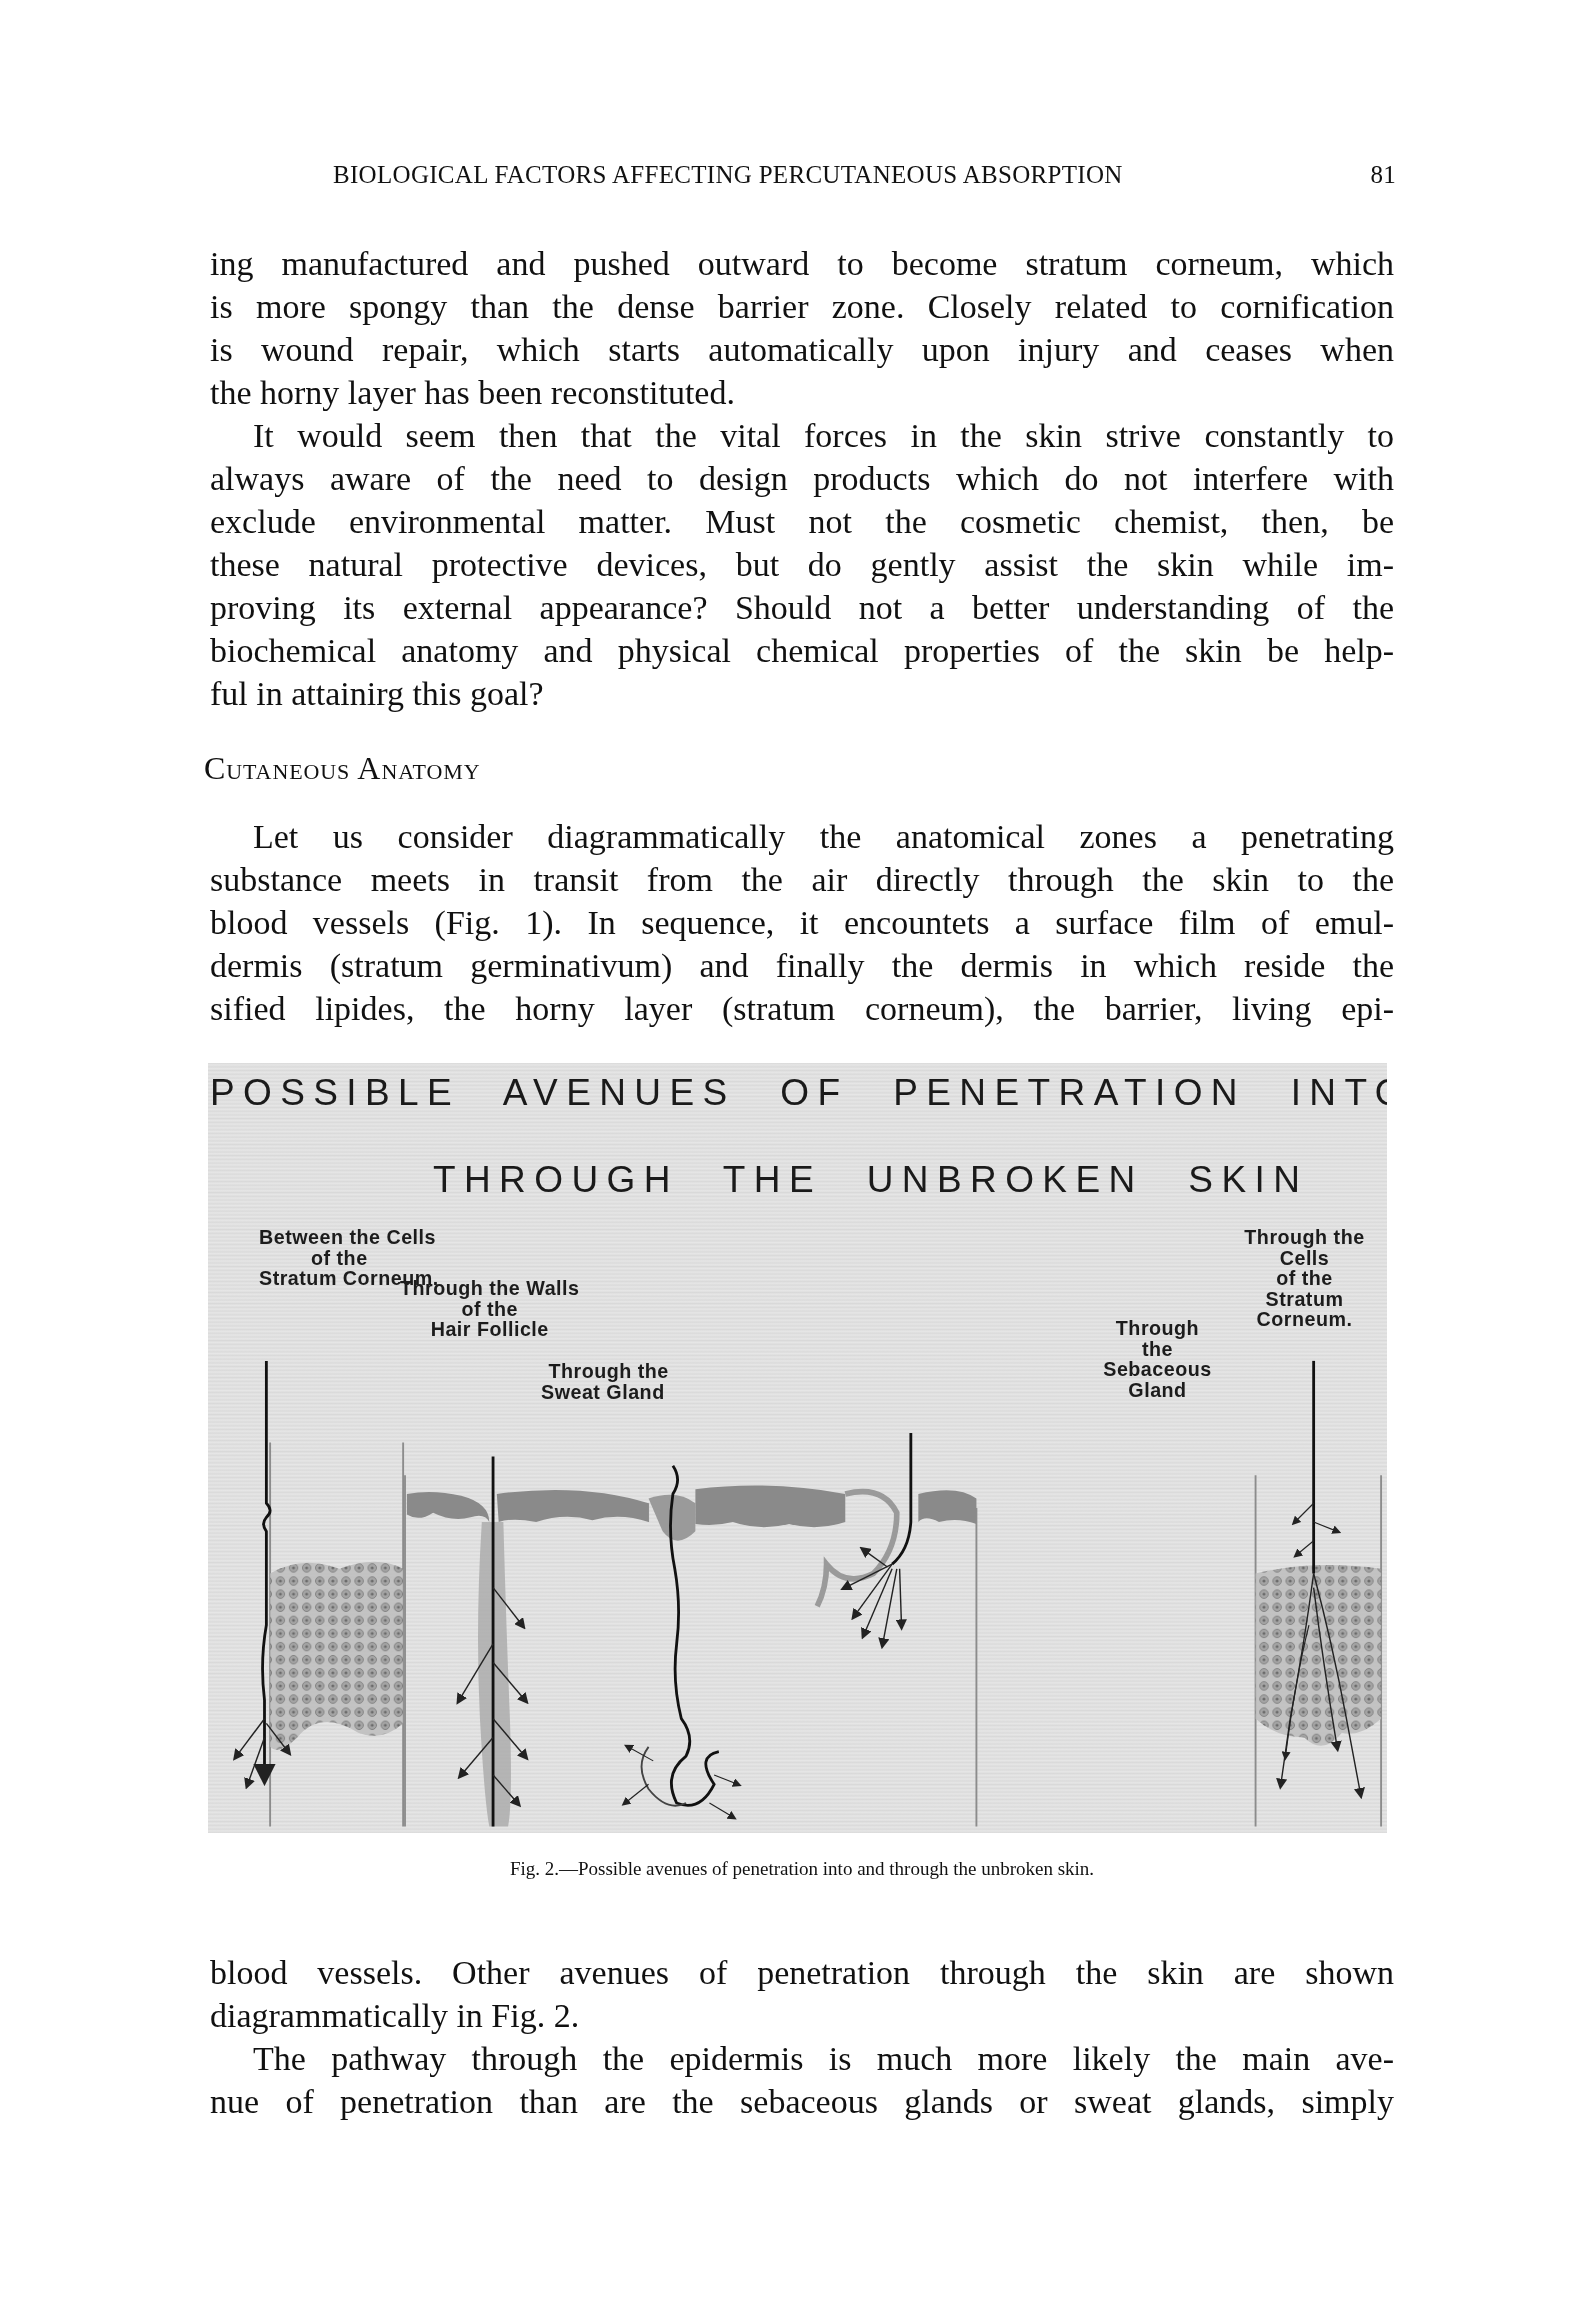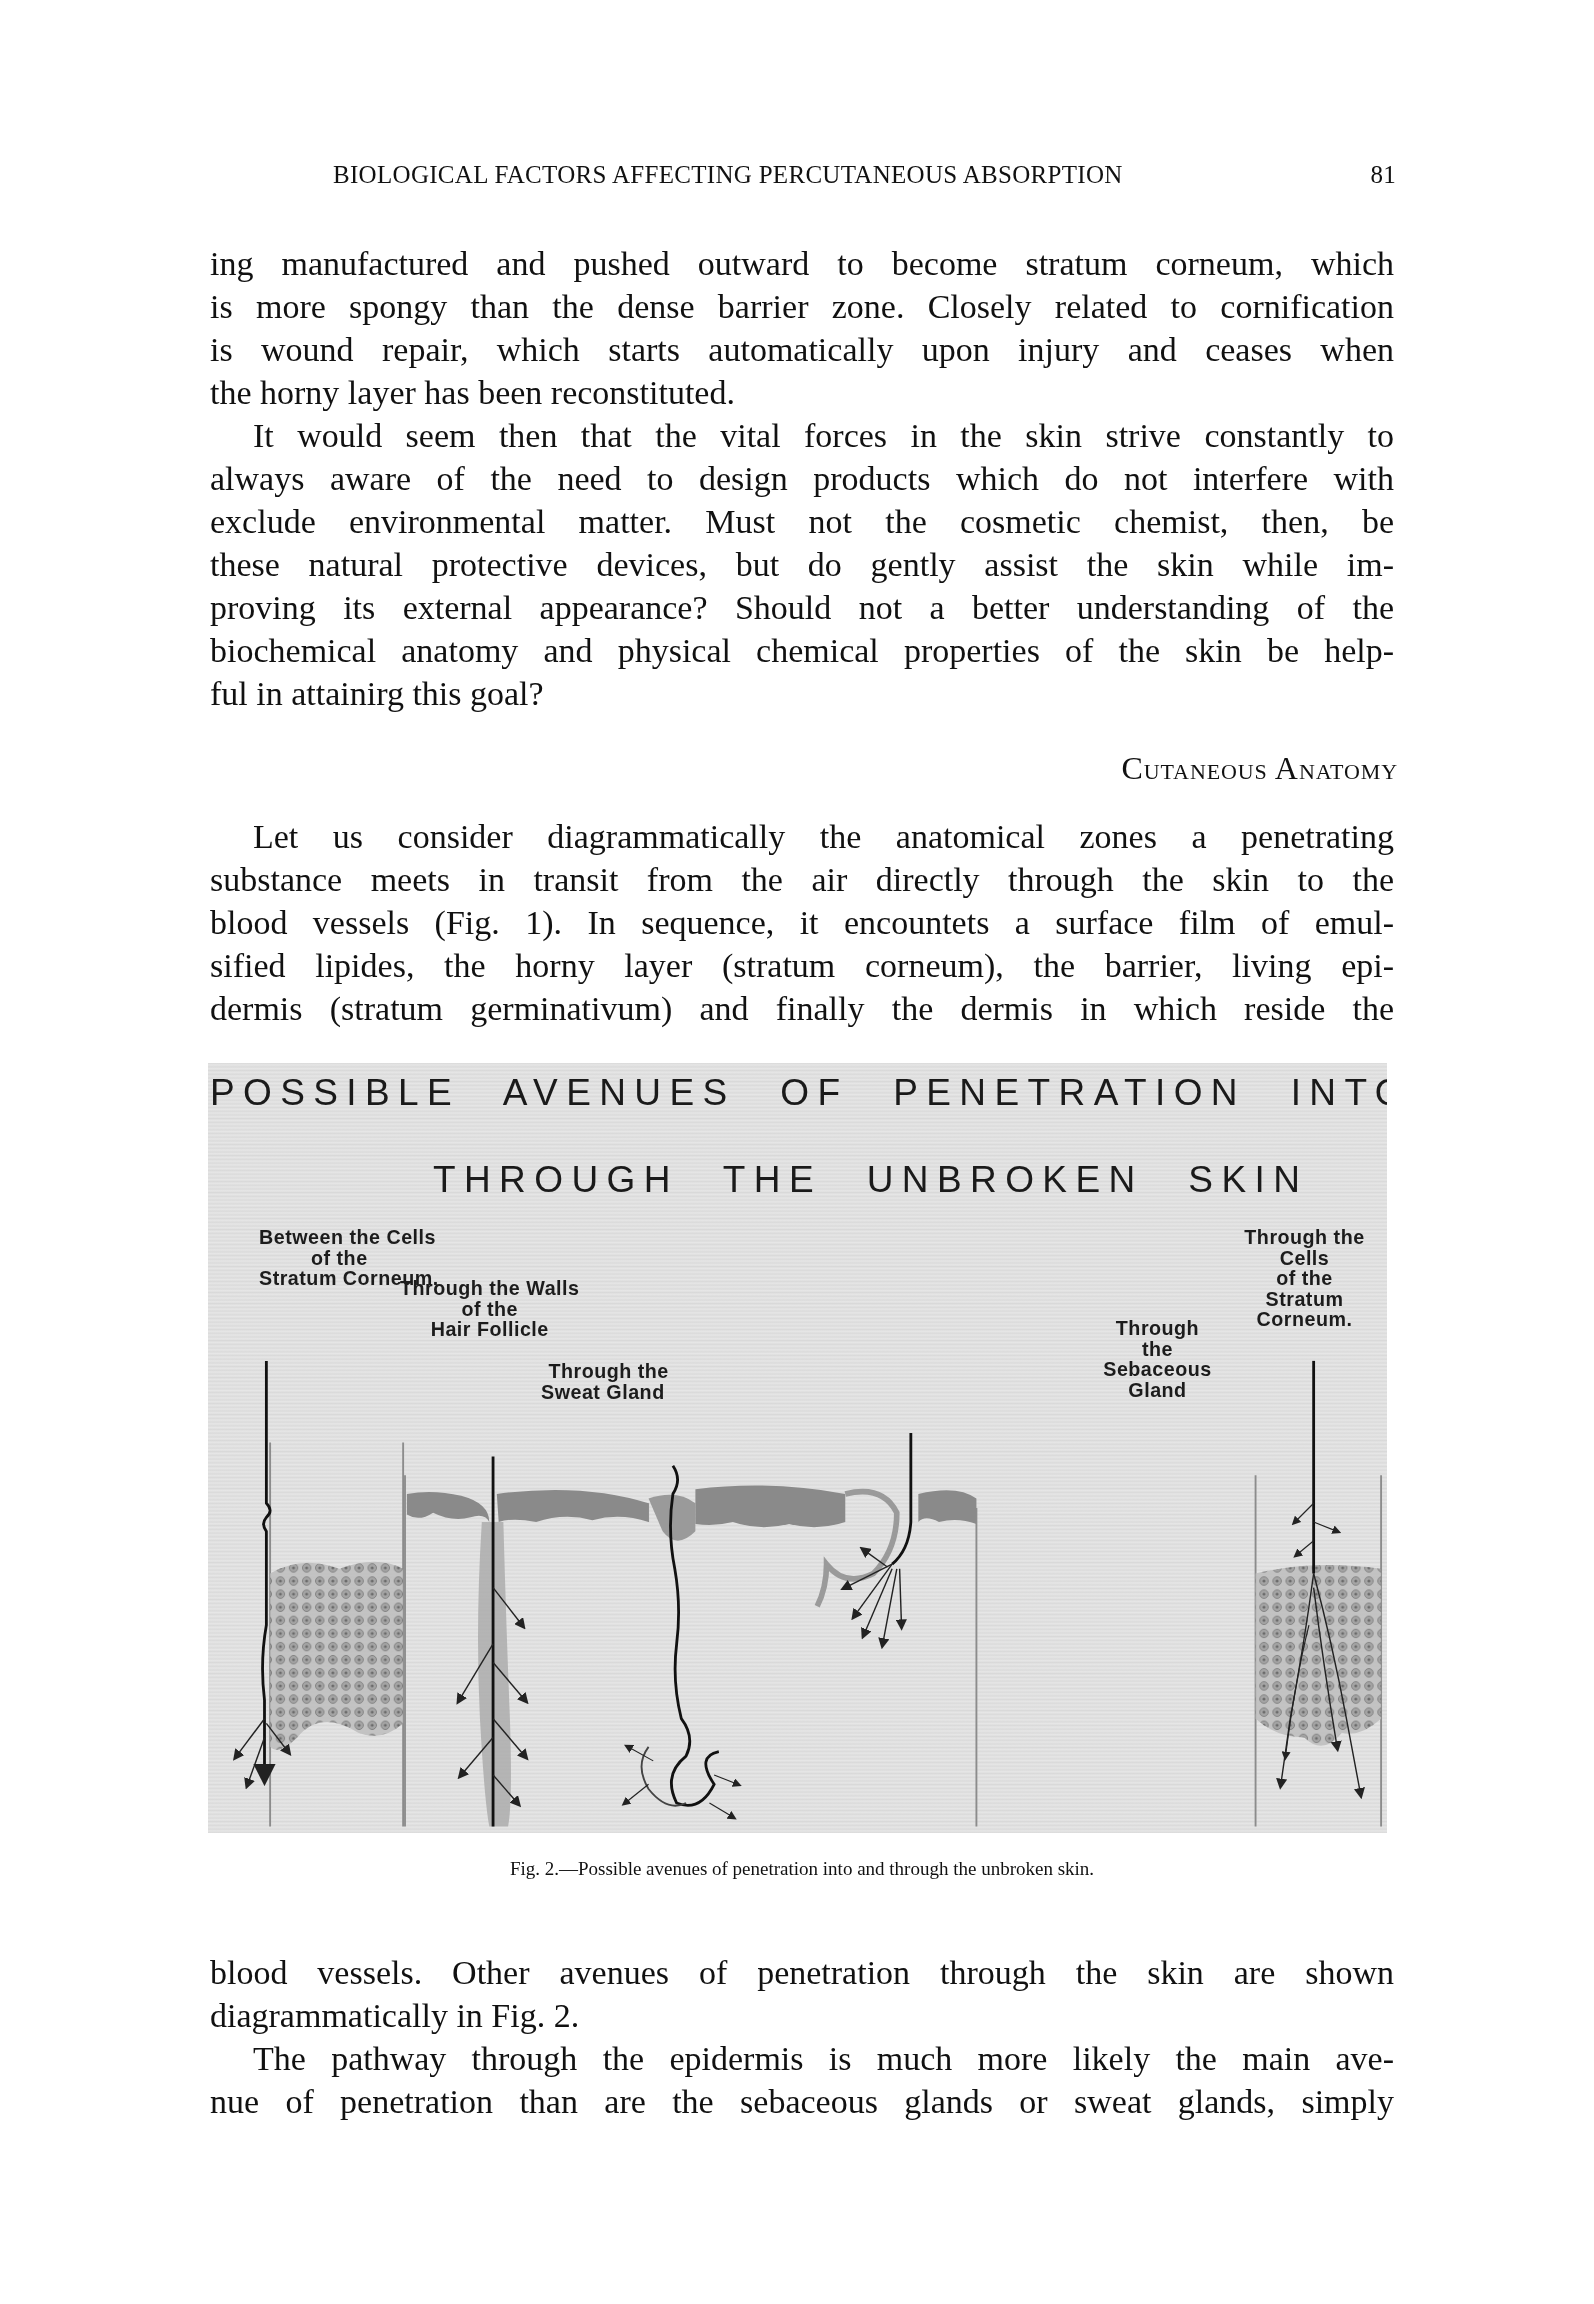--- a/index.html
+++ b/index.html
@@ -7,22 +7,22 @@
          font-family: "Liberation Serif", "DejaVu Serif", serif; color: #111; }
   .running-head { position: absolute; top: 161px; left: 333px; width: 1063px;
          font-size: 25px; letter-spacing: 0.3px; }
   .running-head .title { position: absolute; left: 0; }
   .running-head .pageno { position: absolute; right: 0; }
   .body-text { position: absolute; left: 210px; width: 1184px; font-size: 34px;
          line-height: 43px; text-align: justify; }
   .line { display: block; text-align: justify; text-align-last: justify; height: 43px; white-space: nowrap; }
   .line.last { text-align-last: left; }
   .line.ind { padding-left: 43px; }
-  .section-heading { position: absolute; top: 750px; left: 214px; width: 1184px;
-         text-align: right; font-size: 32px; font-variant: small-caps; letter-spacing: 0.9px; }
+  .section-heading { position: absolute; top: 750px; left: 204px; width: 1184px;
+         text-align: left; font-size: 32px; font-variant: small-caps; letter-spacing: 0.9px; }
   .figure { position: absolute; left: 208px; top: 1063px; width: 1179px; height: 770px;
          background: repeating-linear-gradient(180deg, #d9d9d9 0px, #e6e6e6 1.9px, #dcdcdc 3.7px);
          overflow: hidden; font-family: "Liberation Sans", "DejaVu Sans", sans-serif; }
   .fig-title1 { position: absolute; top: 9.4px; left: 1.9px; width: 1177px; font-size: 37px;
          letter-spacing: 8.4px; white-space: nowrap; color: #1a1a1a; word-spacing: 26px; }
   .fig-title2 { position: absolute; top: 96px; left: 225px; font-size: 37px;
          letter-spacing: 8.4px; white-space: nowrap; color: #1a1a1a; word-spacing: 26px; }
   .fig-label { position: absolute; font-size: 19.7px; font-weight: bold; line-height: 20.6px;
          text-align: center; color: #1c1c1c; letter-spacing: 0.5px; }
   .fig-label span { display: block; }
@@ -54,22 +54,22 @@
   <span class="line">biochemical anatomy and physical chemical properties of the skin be help-</span>
   <span class="line last">ful in attainirg this goal?</span>
 </div>
 
 <div class="section-heading">Cutaneous Anatomy</div>
 
 <div class="body-text" style="top:815px;">
   <span class="line ind">Let us consider diagrammatically the anatomical zones a penetrating</span>
   <span class="line">substance meets in transit from the air directly through the skin to the</span>
   <span class="line">blood vessels (Fig. 1).  In sequence, it encountets a surface film of emul-</span>
+  <span class="line">dermis (stratum germinativum) and finally the dermis in which reside the</span>
   <span class="line">sified lipides, the horny layer (stratum corneum), the barrier, living epi-</span>
-  <span class="line">dermis (stratum germinativum) and finally the dermis in which reside the</span>
 </div>
 
 <div class="figure">
   <div class="fig-title1">POSSIBLE AVENUES OF PENETRATION INTO AND</div>
   <div class="fig-title2">THROUGH THE UNBROKEN SKIN</div>
 
   <div class="fig-label" style="left:51px; top:164px; text-align:left;">
     <span>Between the Cells</span>
     <span style="padding-left:52px; text-align:left;">of the</span>
     <span>Stratum Corneum.</span>

